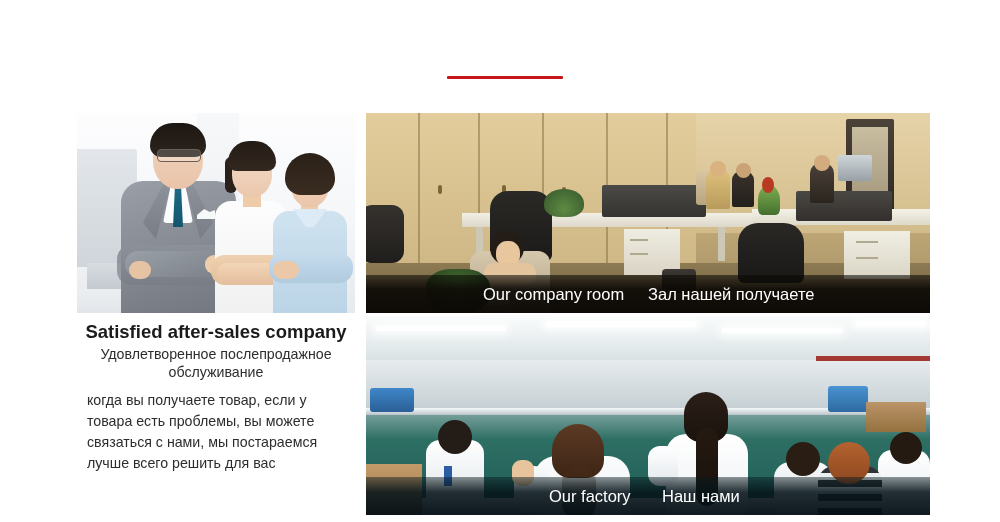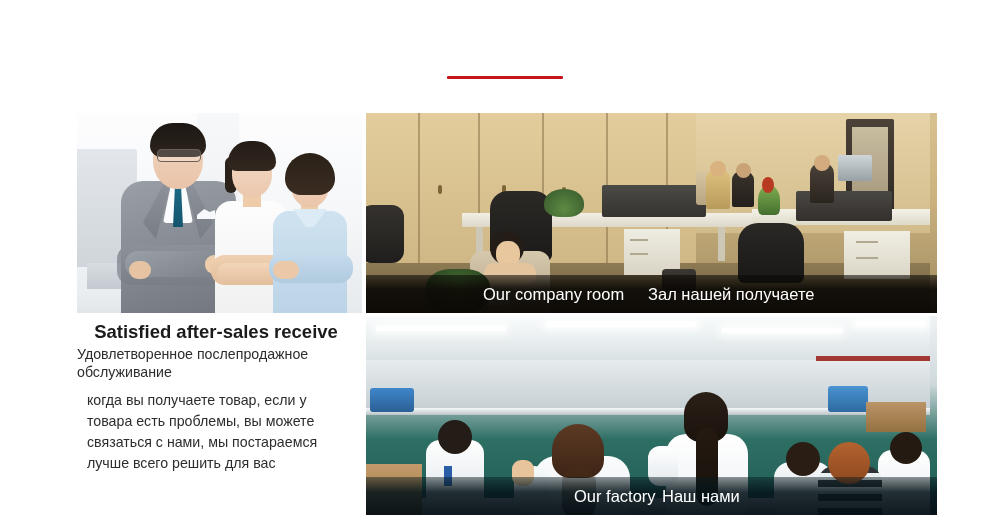--- a/index.html
+++ b/index.html
@@ -18,32 +18,32 @@
   }
   .title-rule{
     position:absolute;left:447px;top:76px;width:116px;height:3px;
     background:#c4161c;border-radius:1px;
   }
 
   
   .col-left{position:absolute;left:77px;top:113px;width:278px;}
   .col-right{position:absolute;left:366px;top:113px;width:564px;}
 
-  .photo{position:relative;overflow:hidden;background:#8b5cf6;padding-left:7px;}
+  .photo{position:relative;overflow:hidden;background:#8b5cf6;}
   .photo-team{width:278px;height:200px;}
   .photo-office{width:564px;height:200px;}
   .photo-factory{width:564px;height:199px;margin-top:3px;}
 
   
   .lead-en{
     margin-top:7px;text-align:center;font-weight:bold;
     font-size:18.5px;line-height:24px;color:#1b1b1b;
   }
   .lead-ru{
-    font-size:14.2px;line-height:18px;color:#2d2d2d;
+    text-align:center;font-size:14.2px;line-height:18px;color:#2d2d2d;
     margin-top:1px;
   }
   .para{
     margin-top:11px;font-size:14.2px;line-height:21px;color:#2d2d2d;
     text-align:left;padding-left:15px;padding-right:4px;
   }
   .para.ru{margin-top:9px;padding-left:10px;}
 
   
   .caption-band{
@@ -54,21 +54,21 @@
   .caption-band.office{
     background:linear-gradient(180deg,rgba(10,8,4,0.55) 0%,rgba(12,9,5,0.93) 38%,rgba(10,8,4,0.97) 100%);
   }
   .caption-band.factory{
     background:linear-gradient(180deg,rgba(8,26,30,0.45) 0%,rgba(6,20,26,0.88) 40%,rgba(4,14,20,0.95) 100%);
   }
   .cap-en{position:absolute;}
   .cap-ru{position:absolute;}
   .office .cap-en{left:117px;}
   .office .cap-ru{left:282px;}
-  .factory .cap-en{left:208px;text-align:center;}
+  .factory .cap-en{left:183px;text-align:center;}
   .factory .cap-ru{left:296px;}
 
   
   .team-bg{position:absolute;inset:0;
     background:
       linear-gradient(180deg,#fdfdfe 0%,#f4f6f8 55%,#e7eaed 100%);
   }
   .team-monitor{position:absolute;left:-4px;top:36px;width:64px;height:118px;
     background:linear-gradient(180deg,#e3e7eb,#cfd5da);border-radius:3px;}
   .team-monitor-stand{position:absolute;left:10px;top:150px;width:38px;height:26px;
@@ -333,21 +333,21 @@
       <div class="w2-pants"></div>
       <div class="w2-body"></div>
       <div class="w2-neck"></div>
       <div class="w2-collar"></div>
       <div class="w2-head"></div>
       <div class="w2-hair"></div>
       <div class="w2-arms"></div>
       <div class="w2-hand"></div>
     </div>
 
-    <div class="lead-en">Satisfied after-sales receive</div>
+    <div class="lead-en">Satisfied after-sales company</div>
     <div class="lead-ru">Удовлетворенное послепродажное обслуживание</div>
     <div class="para ru">когда вы получаете товар, если у товара есть проблемы, вы можете связаться с нами, мы постараемся лучше всего решить для вас</div>
   </div>
 
   <div class="col-right">
 
     <div class="photo photo-office">
       <div class="off-bg"></div>
       <div class="off-cab"></div>
       <div class="off-cab-l1"></div>

